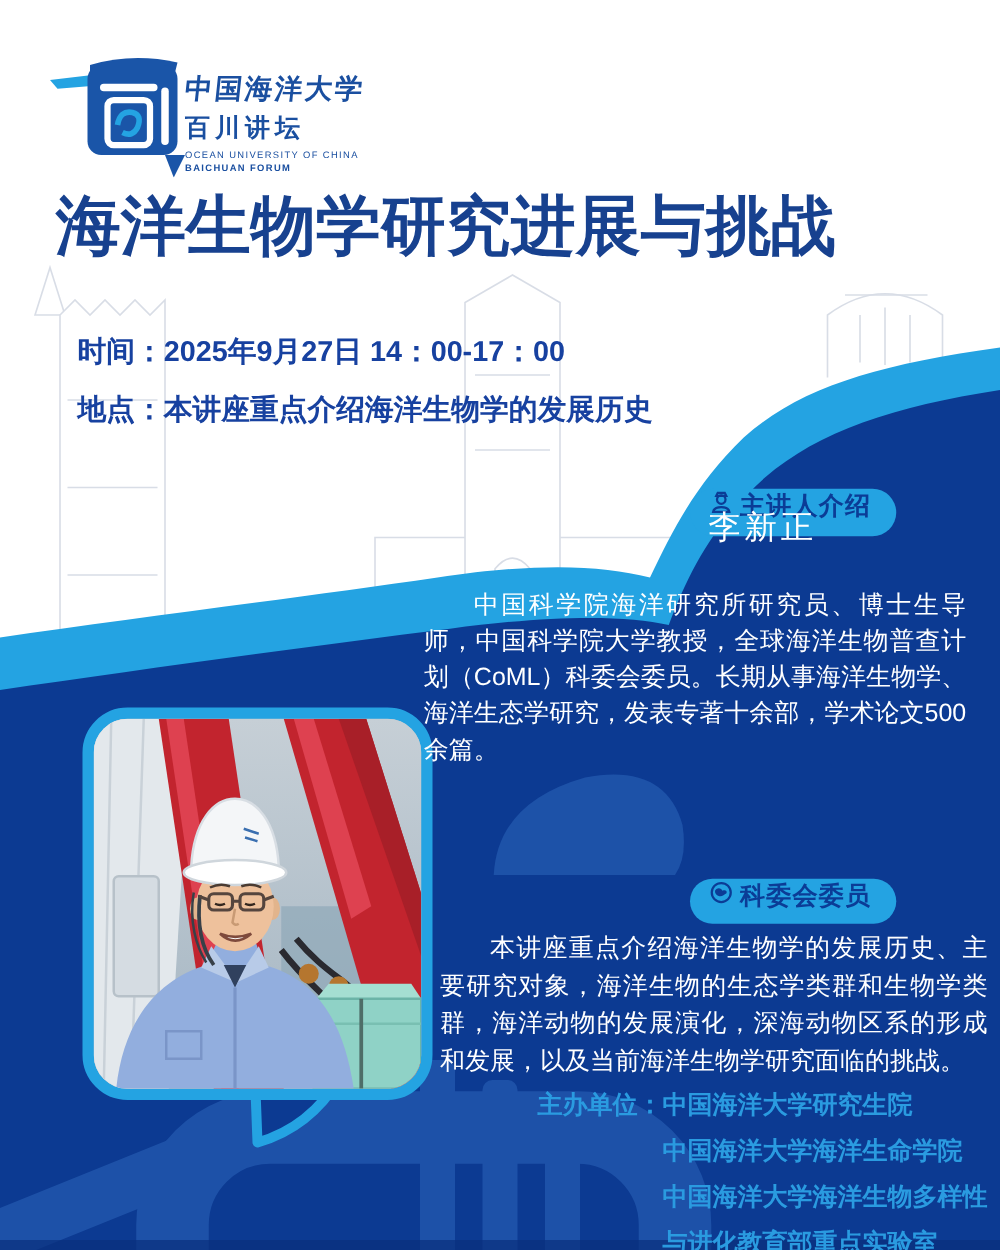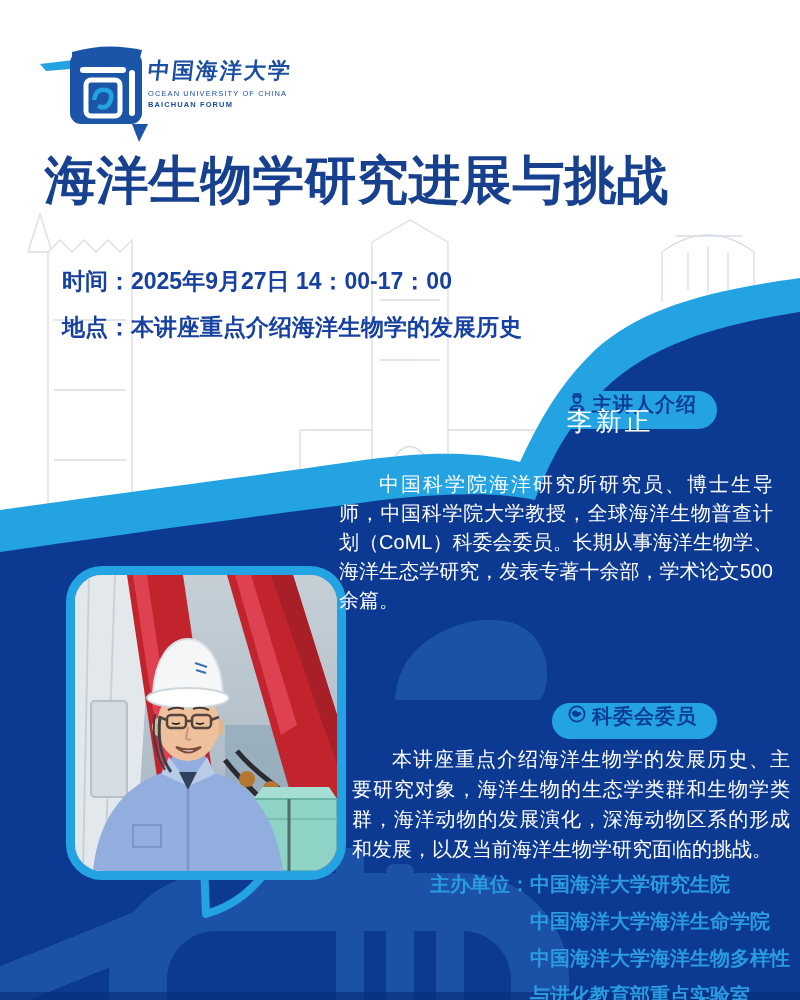--- a/index.html
+++ b/index.html
@@ -102,20 +102,21 @@
     <path d="M36,12 Q70,2 106,10 L104,18 L36,18 Z" fill="#1a55a8"></path>
     <rect x="34" y="12" width="72" height="72" rx="11" fill="#1a55a8"></rect>
     <rect x="44" y="27" width="46" height="6" rx="3" fill="#ffffff"></rect>
     <rect x="50" y="40" width="34" height="36" rx="5" fill="none" stroke="#ffffff" stroke-width="5"></rect>
     <path d="M58,60 Q60,48 70,50 Q78,52 74,62 Q70,70 62,66" fill="none" stroke="#24a3e2" stroke-width="4.5"></path>
     <rect x="93" y="30" width="6" height="46" rx="3" fill="#ffffff"></rect>
     <path d="M96,84 L112,84 L103,102 Z" fill="#1a55a8"></path>
   </svg>
   <div class="abs brand-text">
     <div class="brand-cn">中国海洋大学</div>
+    <div class="brand-forum">百川讲坛</div>
     <div class="brand-en">OCEAN UNIVERSITY OF CHINA</div>
     <div class="brand-en2">BAICHUAN FORUM</div>
   </div>
 
   <div class="abs title fg">海洋生物学研究进展与挑战</div>
   <div class="abs meta meta-time fg"><span>时间：</span><span>2025年9月27日  14：00-17：00</span></div>
   <div class="abs meta meta-loc fg"><span>地点：</span><span>本讲座重点介绍海洋生物学的发展历史</span></div>
 
   <div class="abs badge badge-speaker fg">
     <svg width="22" height="22" viewBox="0 0 22 22" fill="none" stroke="#0b3c96" stroke-width="1.8">

